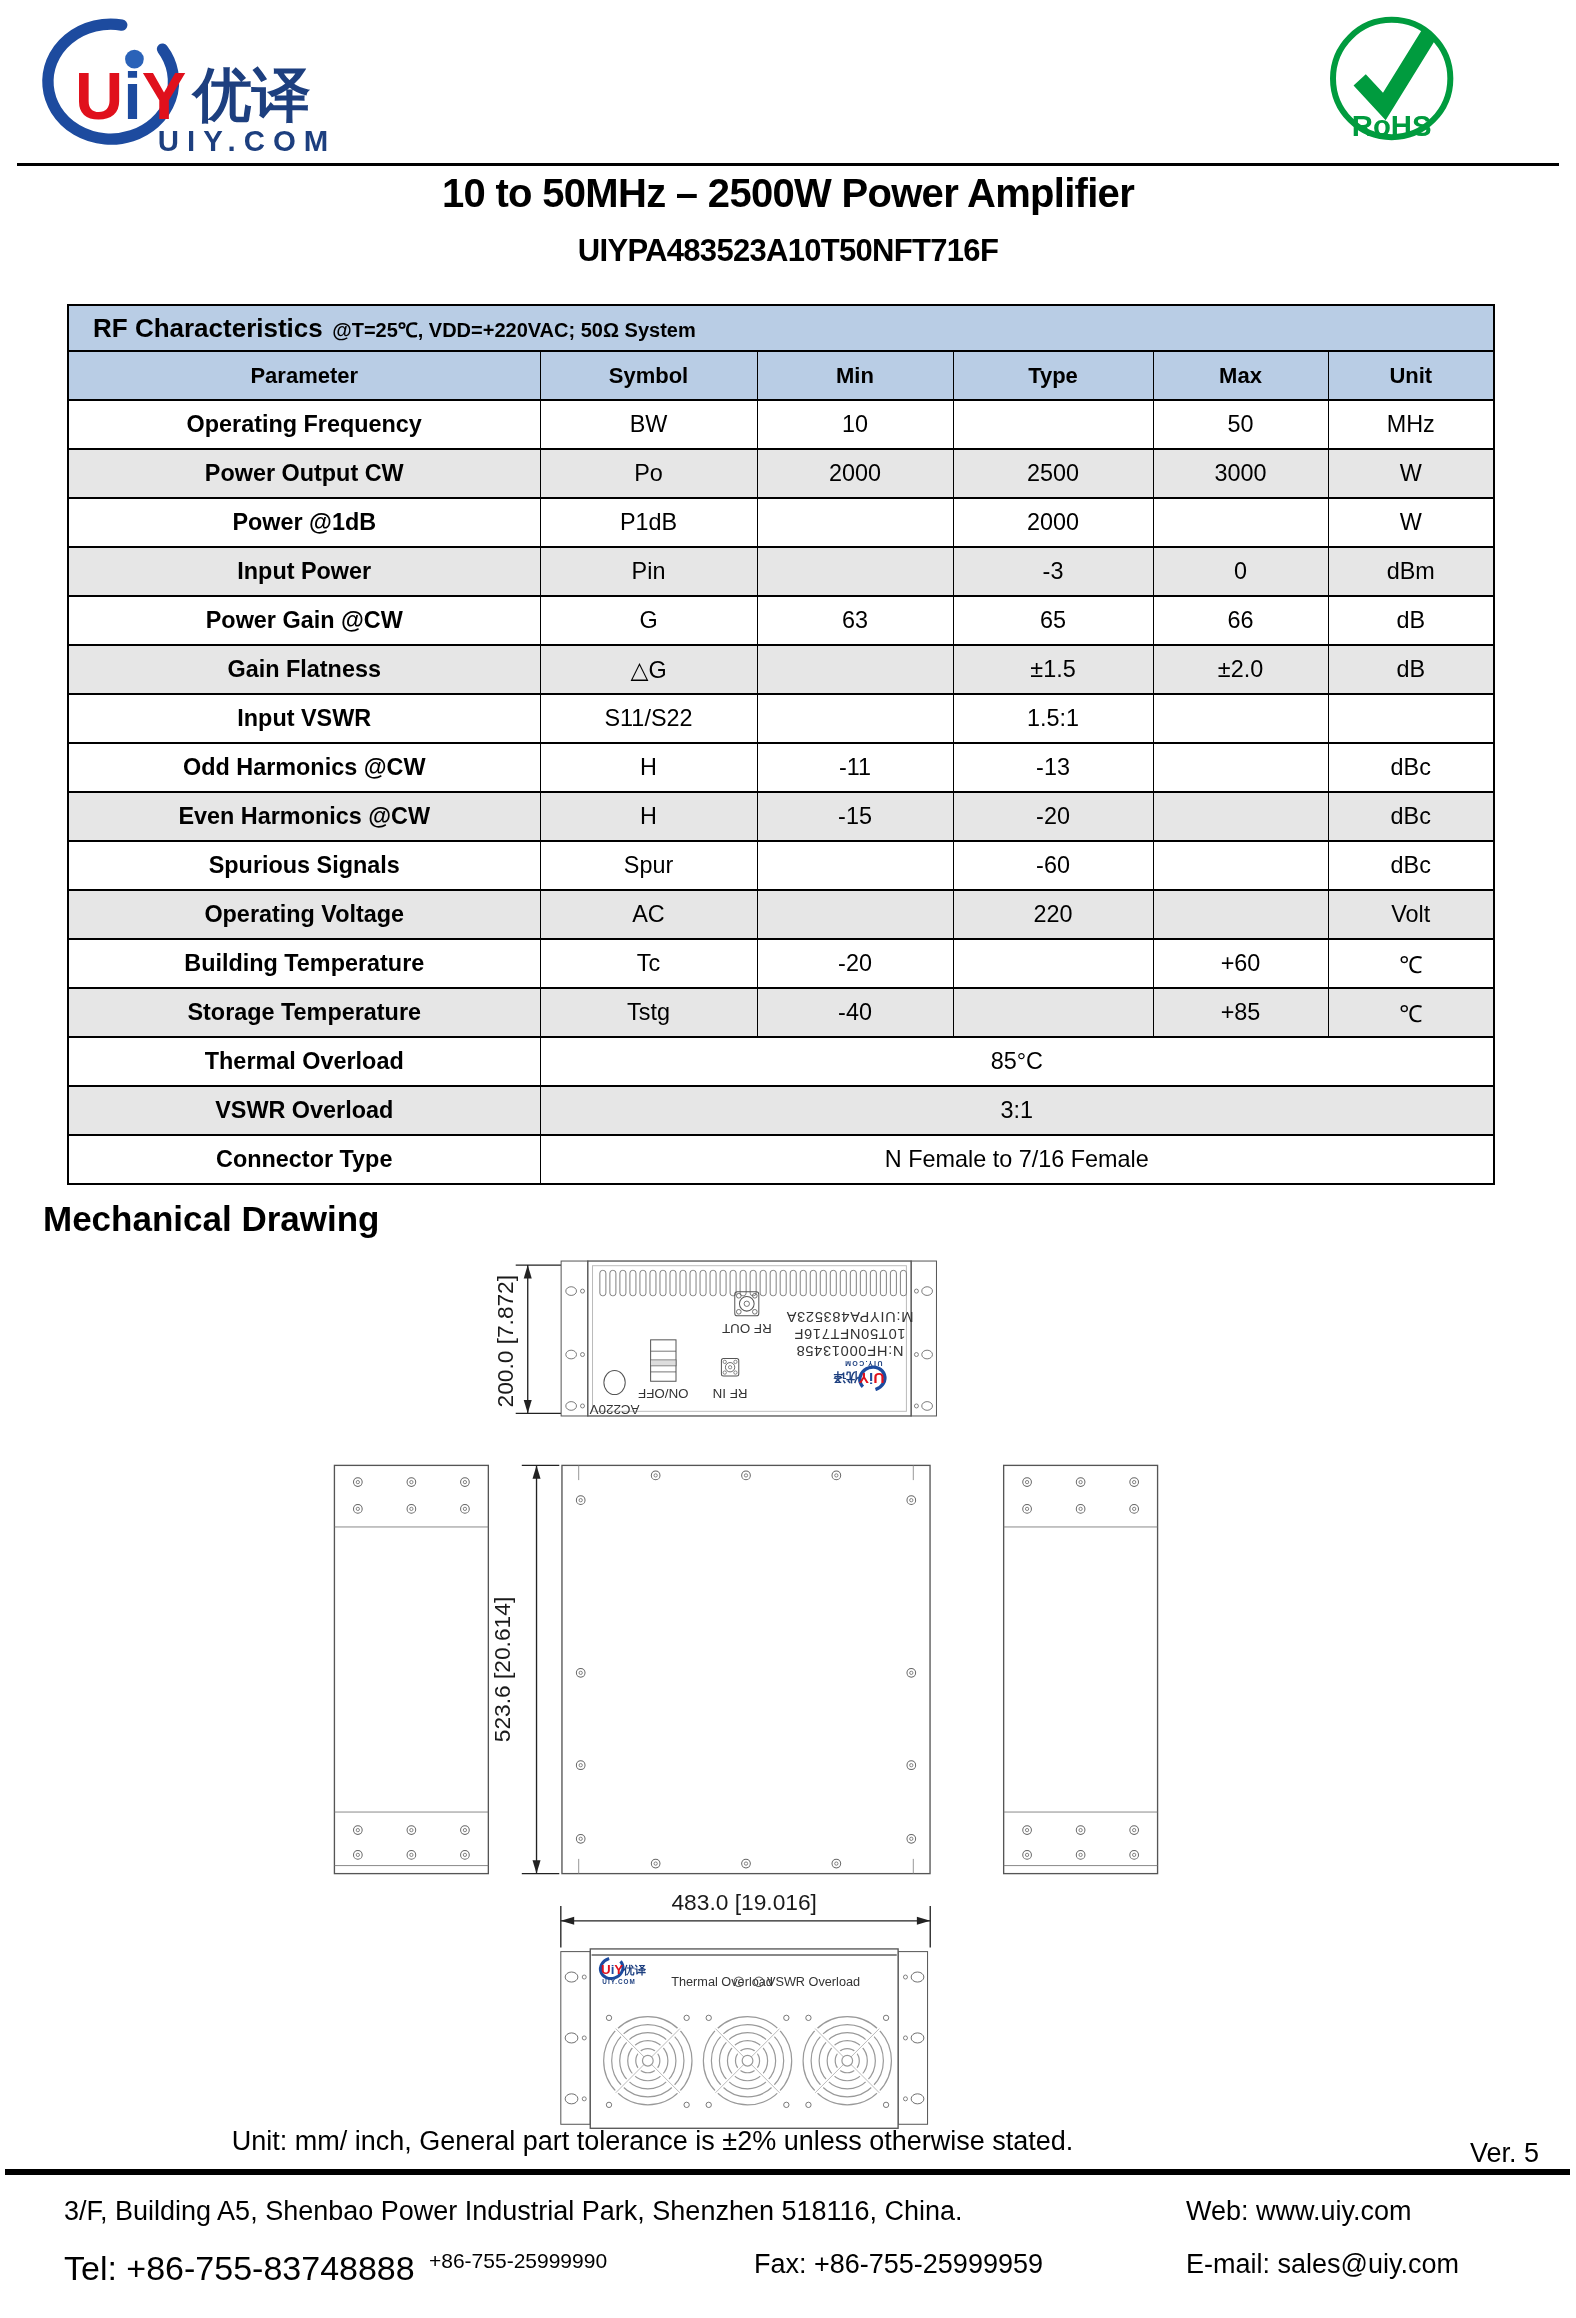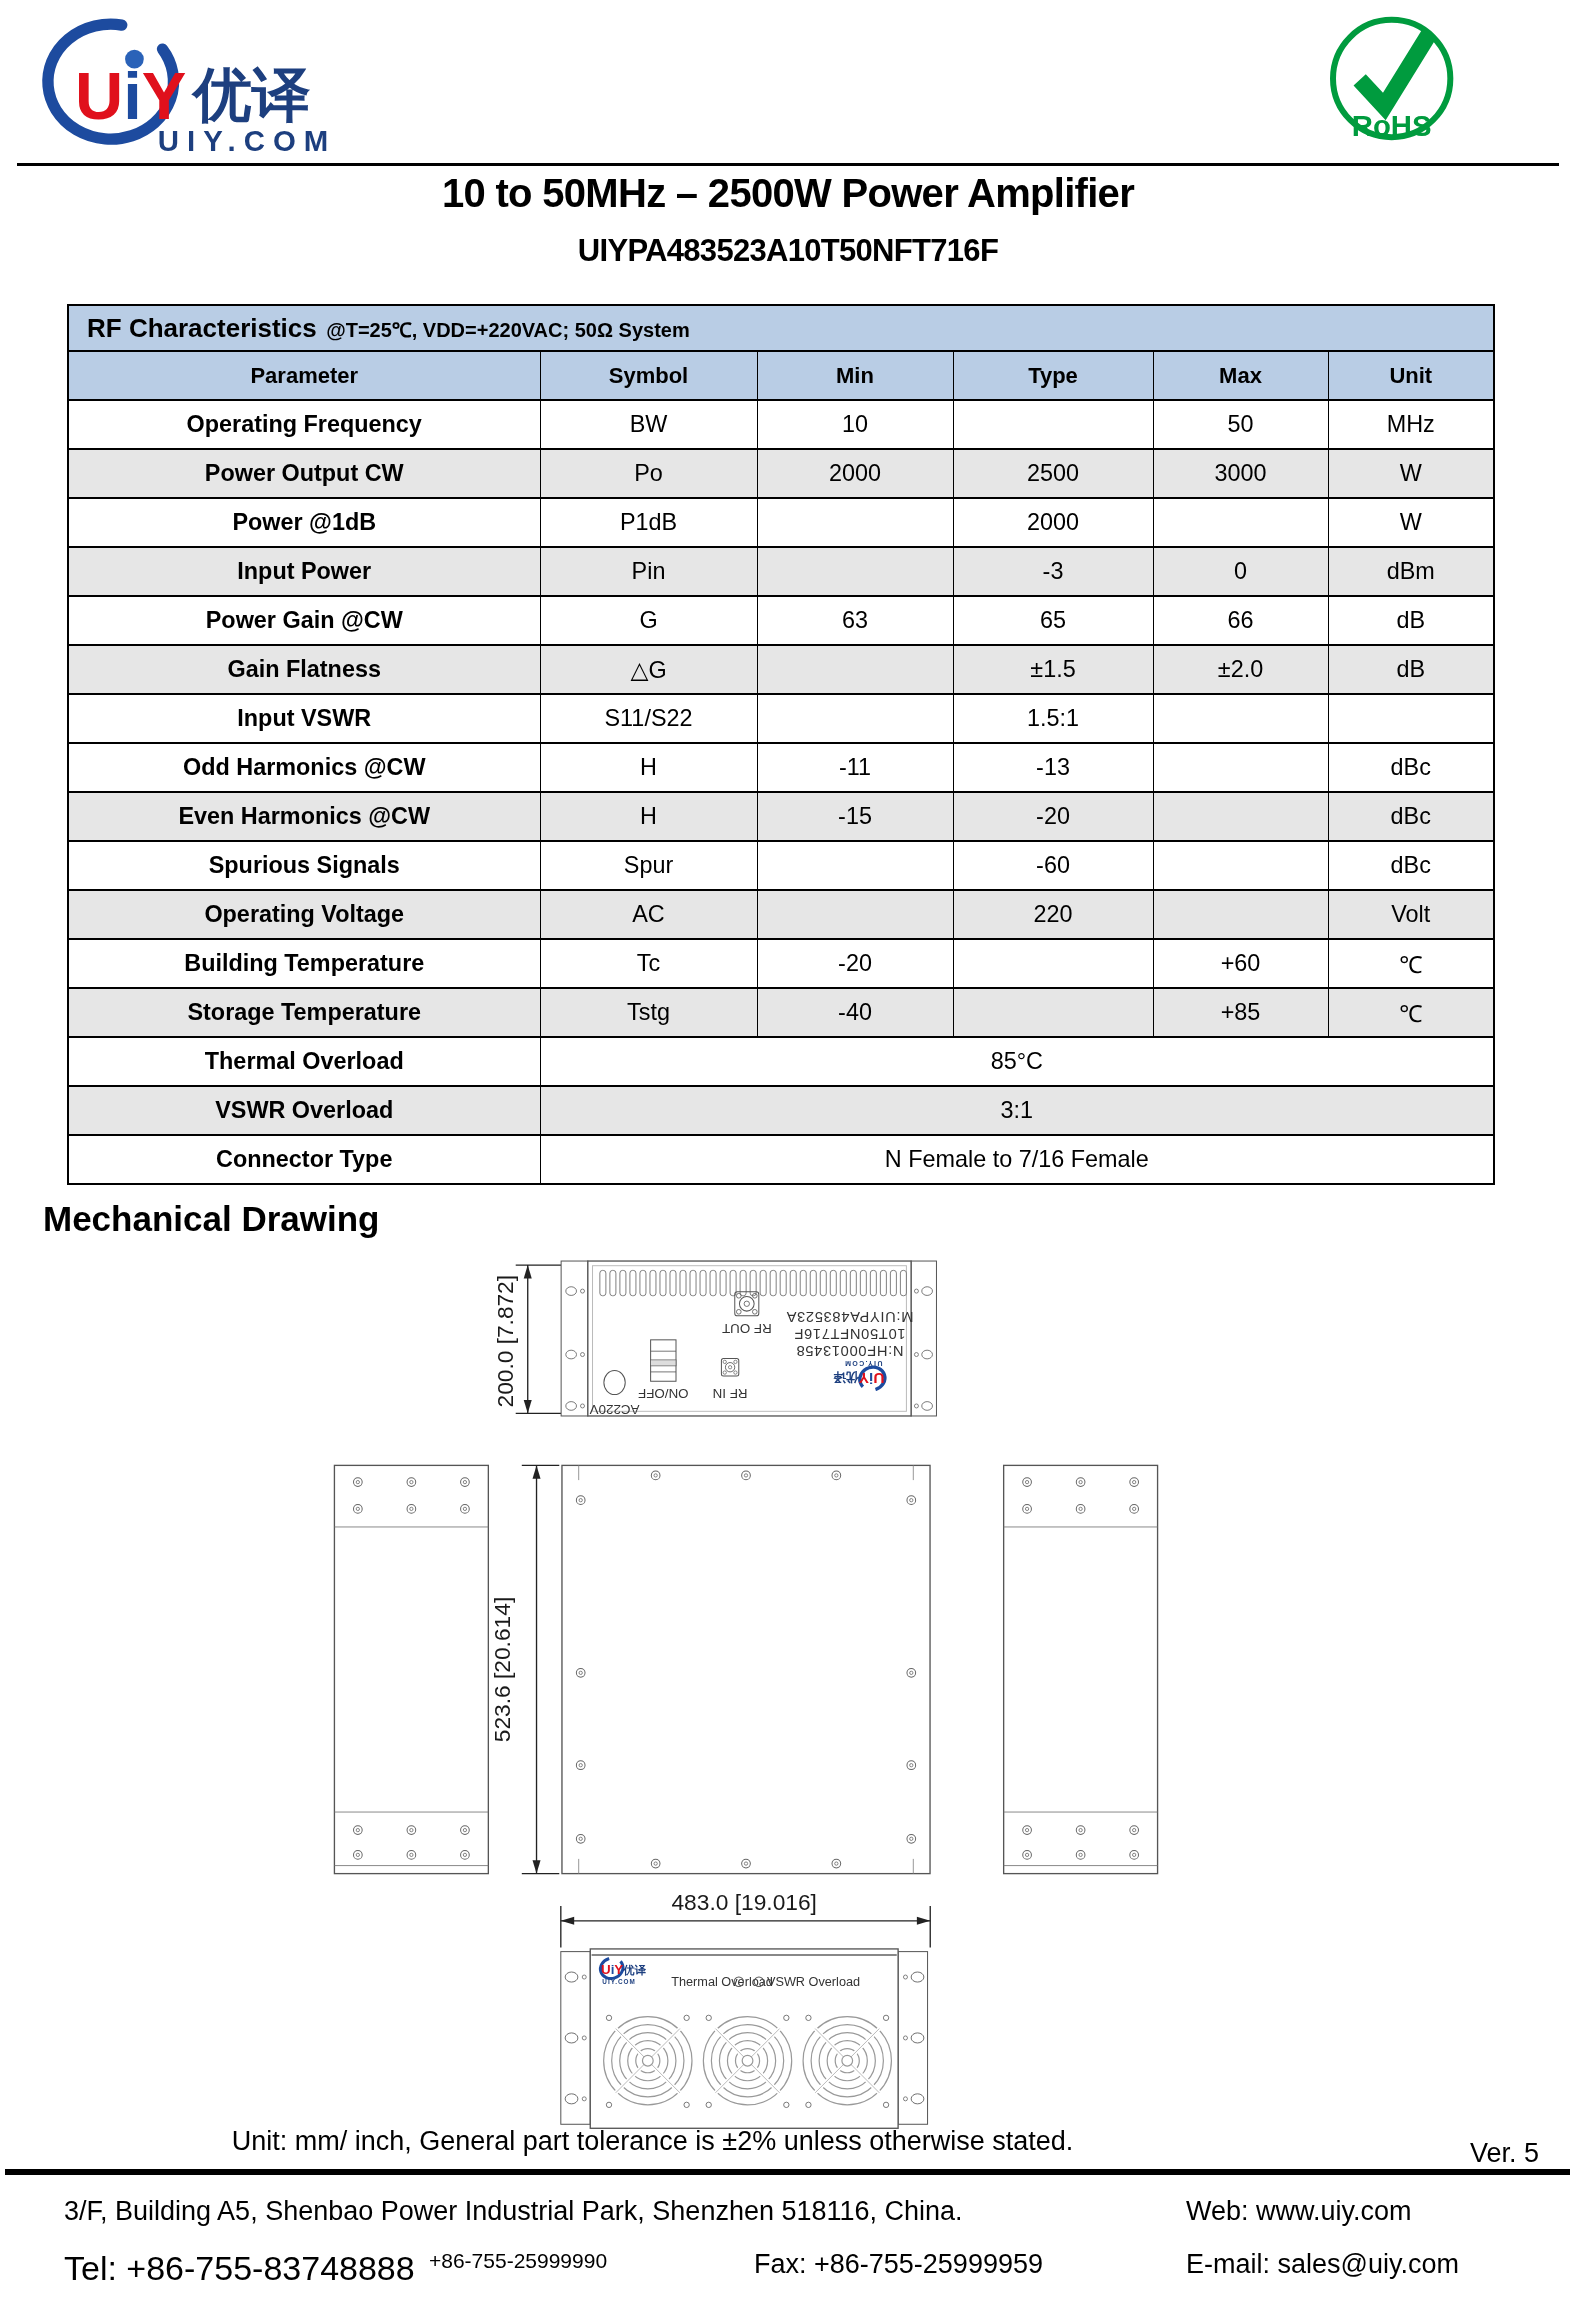--- a/index.html
+++ b/index.html
@@ -16,21 +16,21 @@
   .title2 { position:absolute; left:0; top:233px; width:100%; text-align:center;
             font-size:31px; font-weight:bold; letter-spacing:-0.7px; }
   
   .rf-table { position:absolute; left:67px; top:304px; width:1426px;
               border-collapse:collapse; table-layout:fixed; border:2.7px solid #000; }
   .rf-table th, .rf-table td {
     border-left:1.3px solid #000; border-right:1.3px solid #000;
     border-top:2px solid #000; border-bottom:2px solid #000;
     padding:0; text-align:center; vertical-align:middle; overflow:hidden;
   }
-  .rf-table tr.band th { height:44px; background:#b9cde5; text-align:left; padding-left:18px; }
+  .rf-table tr.band th { height:44px; background:#b9cde5; text-align:left; padding-left:24px; }
   .band-title { font-size:26px; font-weight:bold; }
   .band-cond  { font-size:20px; font-weight:bold; margin-left:9.4px; }
   .rf-table tr.cols th { height:47px; background:#b9cde5; font-size:22px; font-weight:bold; }
   .rf-table tbody td { height:47px; font-size:23.4px; font-weight:normal; background:#ffffff; }
   .rf-table tbody td:first-child { font-weight:bold; }
   .rf-table tbody tr.shaded td { background:#e6e6e6;text-align:center; }
   
   .mech-heading { position:absolute; left:43px; top:1199px; font-size:35px; font-weight:bold; }
   .draw { position:absolute; }
   .dim-text { font-size:34px; fill:#1a1a1a; }

